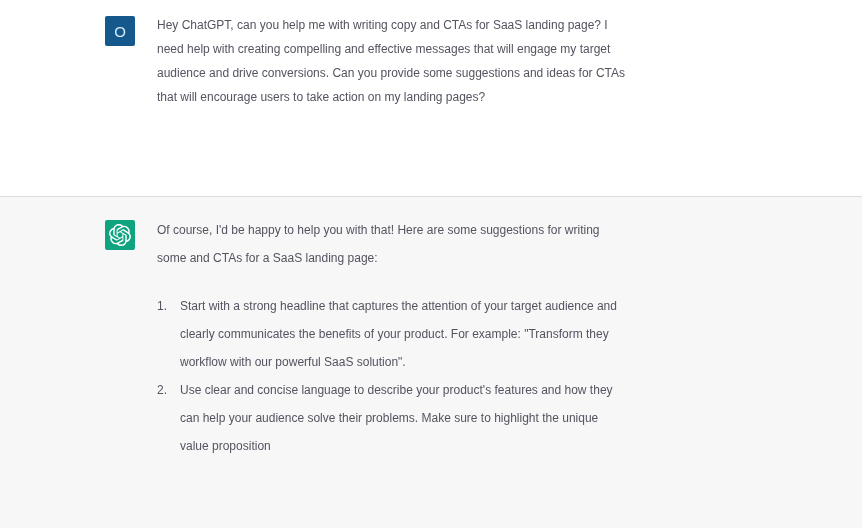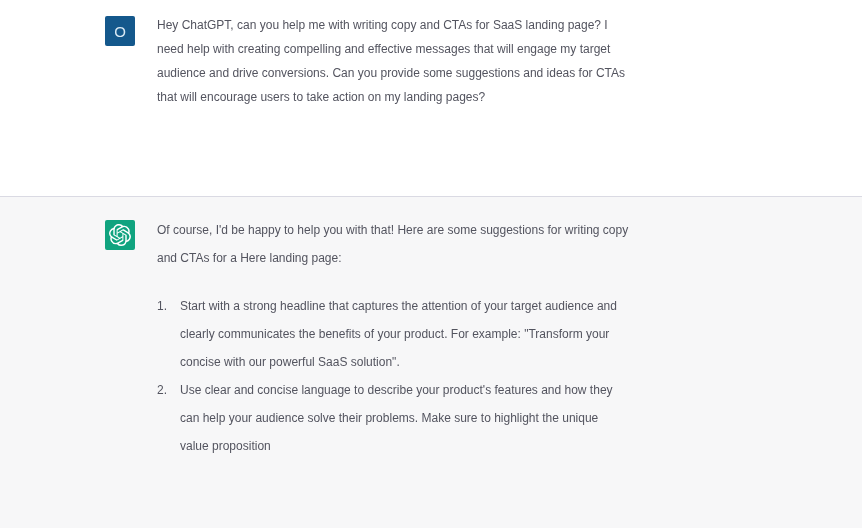--- a/index.html
+++ b/index.html
@@ -103,25 +103,25 @@
   <section class="turn turn-assistant">
     <div class="row">
       <div class="avatar avatar-assistant">
         <span>
           <svg viewBox="0 0 24 24" aria-hidden="true">
             <path fill="#ffffff" d="M22.2819 9.8211a5.9847 5.9847 0 0 0-.5157-4.9108 6.0462 6.0462 0 0 0-6.5098-2.9A6.0651 6.0651 0 0 0 4.9807 4.1818a5.9847 5.9847 0 0 0-3.9977 2.9 6.0462 6.0462 0 0 0 .7427 7.0966 5.98 5.98 0 0 0 .511 4.9107 6.051 6.051 0 0 0 6.5146 2.9001A5.9847 5.9847 0 0 0 13.2599 24a6.0557 6.0557 0 0 0 5.7718-4.2058 5.9894 5.9894 0 0 0 3.9977-2.9001 6.0557 6.0557 0 0 0-.7475-7.073zm-9.022 12.6081a4.4755 4.4755 0 0 1-2.8764-1.0408l.1419-.0804 4.7783-2.7582a.7948.7948 0 0 0 .3927-.6813v-6.7369l2.02 1.1686a.071.071 0 0 1 .038.052v5.5826a4.504 4.504 0 0 1-4.4945 4.4944zm-9.6607-4.1254a4.4708 4.4708 0 0 1-.5346-3.0137l.142.0852 4.783 2.7582a.7712.7712 0 0 0 .7806 0l5.8428-3.3685v2.3324a.0804.0804 0 0 1-.0332.0615L9.74 19.9502a4.4992 4.4992 0 0 1-6.1408-1.6464zM2.3408 7.8956a4.485 4.485 0 0 1 2.3655-1.9728V11.6a.7664.7664 0 0 0 .3879.6765l5.8144 3.3543-2.0201 1.1685a.0757.0757 0 0 1-.071 0l-4.8303-2.7865A4.504 4.504 0 0 1 2.3408 7.8956zm16.5963 3.8558L13.1038 8.364 15.1192 7.2a.0757.0757 0 0 1 .071 0l4.8303 2.7913a4.4944 4.4944 0 0 1-.6765 8.1042v-5.6772a.79.79 0 0 0-.407-.667zm2.0107-3.0231l-.142-.0852-4.7735-2.7818a.7759.7759 0 0 0-.7854 0L9.409 9.2297V6.8974a.0662.0662 0 0 1 .0284-.0615l4.8303-2.7866a4.4992 4.4992 0 0 1 6.6802 4.66zM8.3065 12.863l-2.02-1.1638a.0804.0804 0 0 1-.038-.0567V6.0742a4.4992 4.4992 0 0 1 7.3757-3.4537l-.142.0805L8.704 5.459a.7948.7948 0 0 0-.3927.6813zm1.0976-2.3654l2.602-1.4998 2.6069 1.4998v2.9994l-2.5974 1.4997-2.6067-1.4997z"></path>
           </svg>
         </span>
       </div>
       <div class="msg">
-        <div>Of course, I'd be happy to help you with that! Here are some suggestions for writing copy and CTAs for a Here landing page:</div>
+        <div>Of course, I'd be happy to help you with that! Here are some suggestions for writing some and CTAs for a SaaS landing page:</div>
         <div class="numbered-list">
           <div class="list-item">
             <span class="list-marker">1.</span>
-            <span class="list-text">Start with a strong headline that captures the attention of your target audience and clearly communicates the benefits of your product. For example: "Transform your concise with our powerful SaaS solution".</span>
+            <span class="list-text">Start with a strong headline that captures the attention of your target audience and clearly communicates the benefits of your product. For example: "Transform they workflow with our powerful SaaS solution".</span>
           </div>
           <div class="list-item">
             <span class="list-marker">2.</span>
             <span class="list-text">Use clear and concise language to describe your product's features and how they can help your audience solve their problems. Make sure to highlight the unique value proposition</span>
           </div>
         </div>
       </div>
     </div>
   </section>
 

